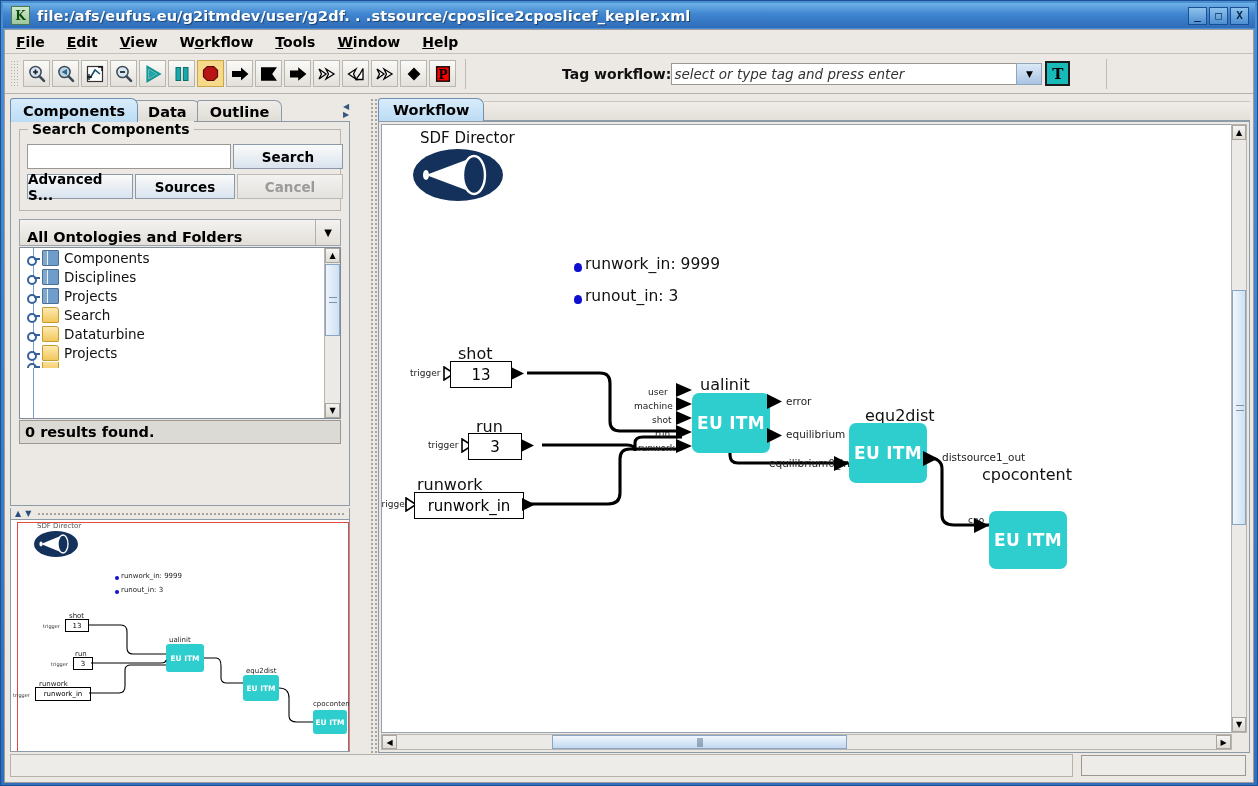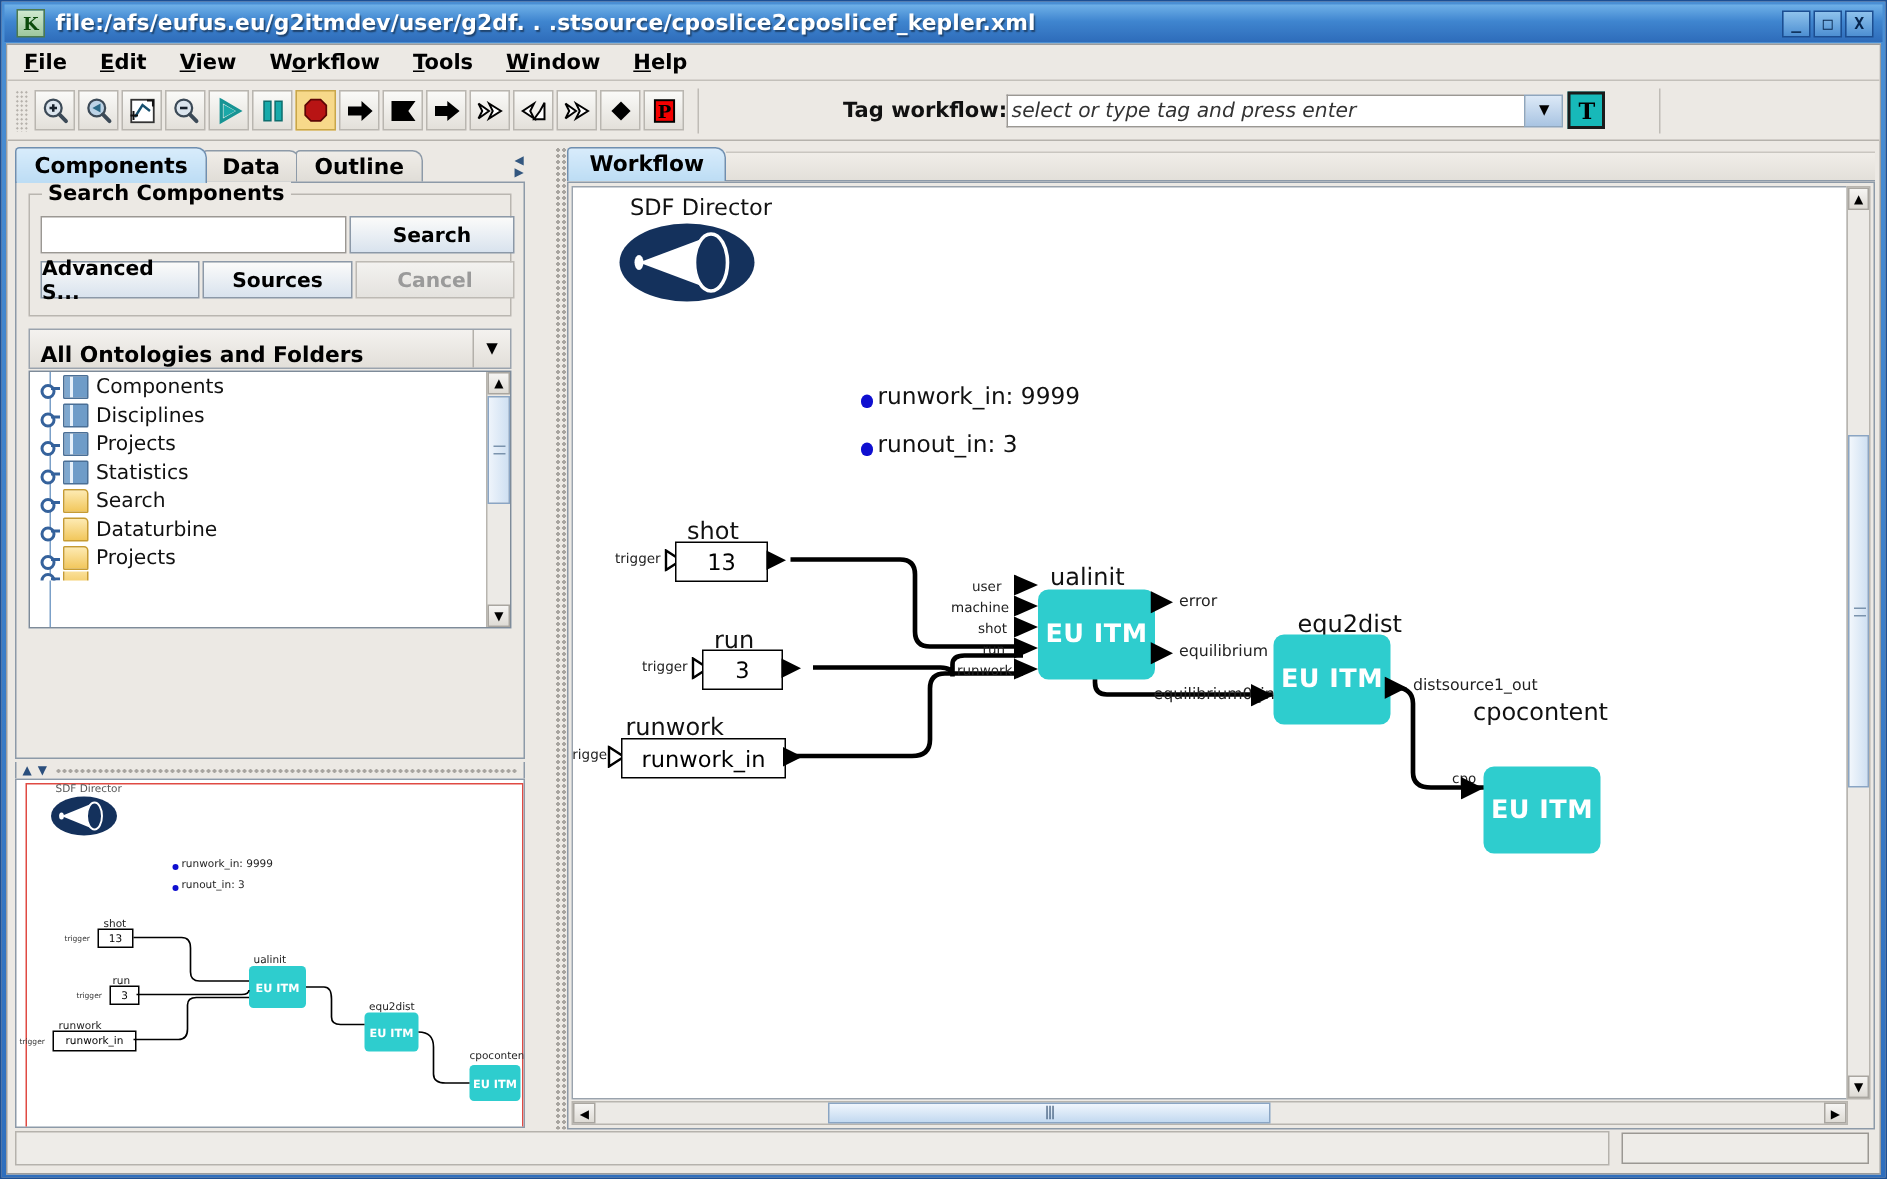--- a/index.html
+++ b/index.html
@@ -401,25 +401,20 @@
             <div class="ticon book"></div>
             <div class="tlabel">Disciplines</div>
           </div>
           <div class="trow">
             <div class="thandle"></div>
             <div class="ticon book"></div>
             <div class="tlabel">Projects</div>
           </div>
           <div class="trow">
             <div class="thandle"></div>
-            <div class="ticon book"></div>
-            <div class="tlabel">Statistics</div>
-          </div>
-          <div class="trow">
-            <div class="thandle"></div>
             <div class="ticon folder"></div>
             <div class="tlabel">Search</div>
           </div>
           <div class="trow">
             <div class="thandle"></div>
             <div class="ticon folder"></div>
             <div class="tlabel">Dataturbine</div>
           </div>
           <div class="trow">
             <div class="thandle"></div>
@@ -433,20 +428,23 @@
 
           <div id="tree-vsb">
             <div class="sb-arrow">▲</div>
             <div id="tree-thumb">
                 <i></i>
               </div>
             <div class="sb-arrow" style="position:absolute;bottom:0;left:0;width:100%">▼</div>
           </div>
         </div>
 
+        <div id="results">
+          <span>0 results found.</span>
+        </div>
       </div>
 
       <div id="splitter">
         <span class="sarr">▲</span>
         <span class="sarr">▼</span>
         <div class="dots"></div>
       </div>
 
       <div id="outline">
         <div id="outline-red"></div>

